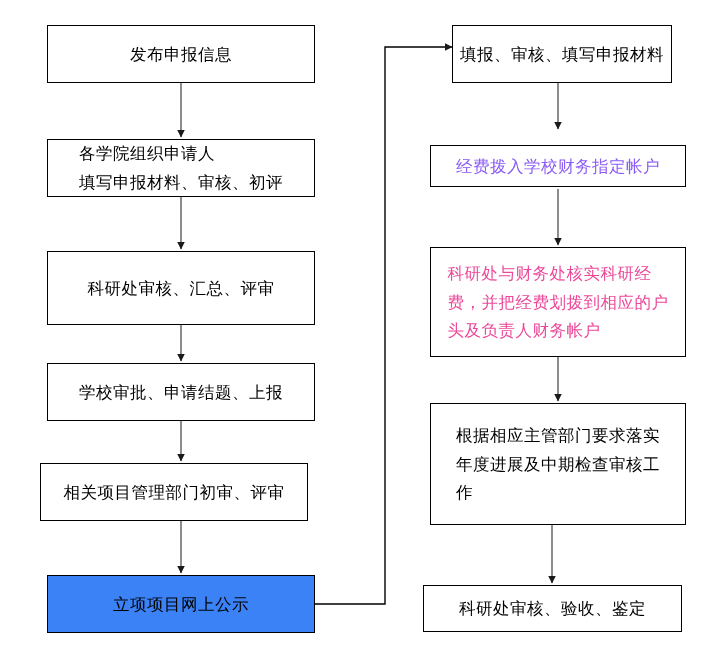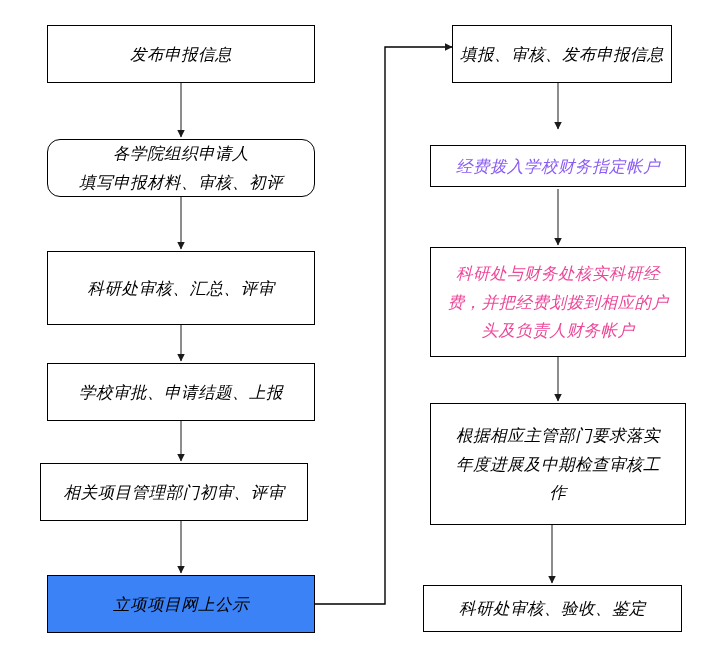--- a/index.html
+++ b/index.html
@@ -16,28 +16,27 @@
     overflow: hidden;
   }
   .node {
     position: absolute;
     box-sizing: border-box;
     border: 1.3px solid #000000;
     background: #ffffff;
     display: flex;
     align-items: center;
     justify-content: center;
-    text-align: center;
+    text-align: left;
     color: #000000;
     font-size: 16.5px;
     line-height: 1.75;
     letter-spacing: 0.5px;
     white-space: pre-line;
     padding: 2px 4px;
-    font-style: italic;
   }
   .conn-svg {
     position: absolute;
     left: 0;
     top: 0;
     width: 715px;
     height: 667px;
     pointer-events: none;
   }
 </style>
@@ -61,27 +60,27 @@
         <path d="M 315 604 L 385 604 L 385 47 L 452 47" fill="none" stroke="#000000" stroke-width="1.4" marker-end="url(#arrowhead)"></path>
         <line x1="558" y1="83" x2="558" y2="129" stroke="#808080" stroke-width="1.8" marker-end="url(#arrowhead)"></line>
         <line x1="558" y1="189" x2="558" y2="245" stroke="#808080" stroke-width="1.8" marker-end="url(#arrowhead)"></line>
         <line x1="558" y1="357" x2="558" y2="401" stroke="#808080" stroke-width="1.8" marker-end="url(#arrowhead)"></line>
         <line x1="552" y1="525" x2="552" y2="583" stroke="#808080" stroke-width="1.8" marker-end="url(#arrowhead)"></line>
       </g>
   </svg>
 
   <div id="nodes-layer">
       <div class="node" style="left: 47px; top: 25px; width: 268px; height: 58px; border-color: rgb(0, 0, 0); background: rgb(255, 255, 255); color: rgb(0, 0, 0);">发布申报信息</div>
-      <div class="node" style="left: 47px; top: 139px; width: 268px; height: 58px; border-color: rgb(0, 0, 0); background: rgb(255, 255, 255); color: rgb(0, 0, 0); border-radius: 13px;">各学院组织申请人
+      <div class="node" style="left: 47px; top: 139px; width: 268px; height: 58px; border-color: rgb(0, 0, 0); background: rgb(255, 255, 255); color: rgb(0, 0, 0);">各学院组织申请人
 填写申报材料、审核、初评</div>
       <div class="node" style="left: 47px; top: 251px; width: 268px; height: 74px; border-color: rgb(0, 0, 0); background: rgb(255, 255, 255); color: rgb(0, 0, 0);">科研处审核、汇总、评审</div>
       <div class="node" style="left: 47px; top: 363px; width: 268px; height: 58px; border-color: rgb(0, 0, 0); background: rgb(255, 255, 255); color: rgb(0, 0, 0);">学校审批、申请结题、上报</div>
       <div class="node" style="left: 40px; top: 463px; width: 268px; height: 58px; border-color: rgb(0, 0, 0); background: rgb(255, 255, 255); color: rgb(0, 0, 0);">相关项目管理部门初审、评审</div>
       <div class="node" style="left: 47px; top: 575px; width: 268px; height: 58px; border-color: rgb(0, 0, 0); background: #3b82f6; color: rgb(0, 0, 0);">立项项目网上公示</div>
-      <div class="node" style="left: 452px; top: 25px; width: 220px; height: 58px; border-color: rgb(0, 0, 0); background: rgb(255, 255, 255); color: rgb(0, 0, 0);">填报、审核、发布申报信息</div>
+      <div class="node" style="left: 452px; top: 25px; width: 220px; height: 58px; border-color: rgb(0, 0, 0); background: rgb(255, 255, 255); color: rgb(0, 0, 0);">填报、审核、填写申报材料</div>
       <div class="node" style="left: 430px; top: 145px; width: 256px; height: 42px; border-color: rgb(0, 0, 0); background: rgb(255, 255, 255); color: #8b5cf6;">经费拨入学校财务指定帐户</div>
       <div class="node" style="left: 430px; top: 247px; width: 256px; height: 110px; border-color: rgb(0, 0, 0); background: rgb(255, 255, 255); color: #ec4899;">科研处与财务处核实科研经
 费，并把经费划拨到相应的户
 头及负责人财务帐户</div>
       <div class="node" style="left: 430px; top: 403px; width: 256px; height: 122px; border-color: rgb(0, 0, 0); background: rgb(255, 255, 255); color: rgb(0, 0, 0);">根据相应主管部门要求落实
 年度进展及中期检查审核工
 作</div>
       <div class="node" style="left: 423px; top: 585px; width: 259px; height: 47px; border-color: rgb(0, 0, 0); background: rgb(255, 255, 255); color: rgb(0, 0, 0);">科研处审核、验收、鉴定</div>
     </div>
 

